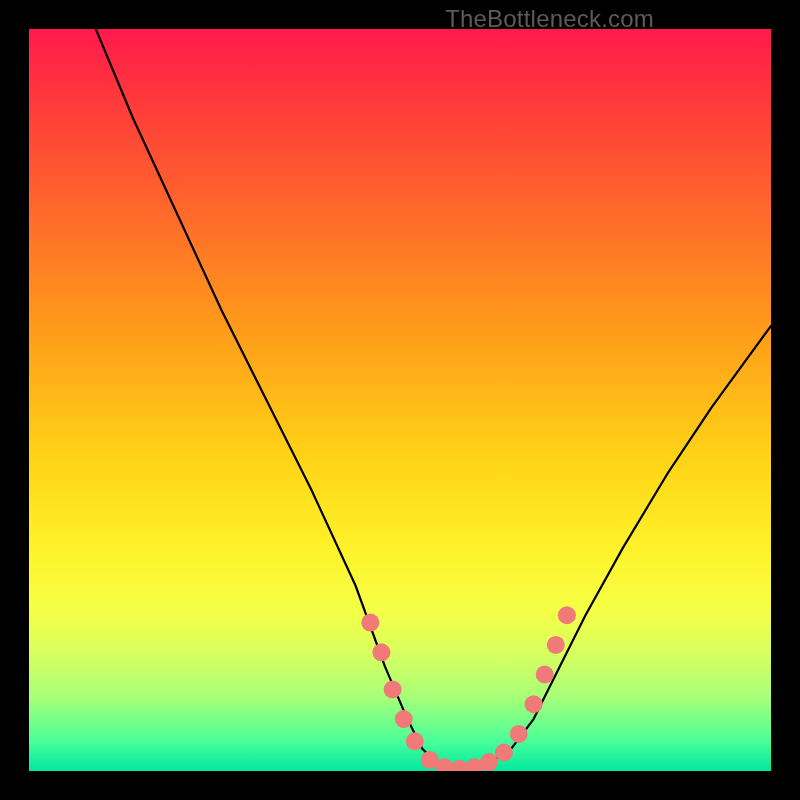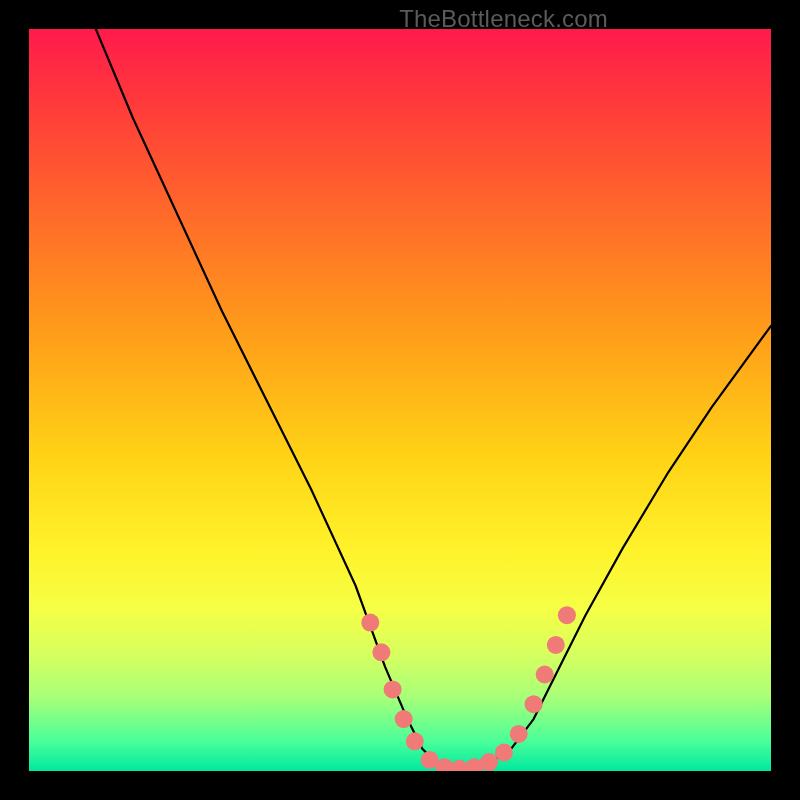--- a/index.html
+++ b/index.html
@@ -11,20 +11,21 @@
     overflow: hidden;
     font-family: Arial, Helvetica, sans-serif;
   }
   .frame {
     position: absolute;
     left: 0;
     top: 0;
     width: 640px;
     height: 800px;
     background: #000;
+    padding-left: 46px;
   }
   .plot {
     position: absolute;
     left: 29px;
     top: 29px;
     width: 742px;
     height: 742px;
     background: linear-gradient(to bottom,
       #ff1a4d 0%,
       #ff3a3a 10%,

